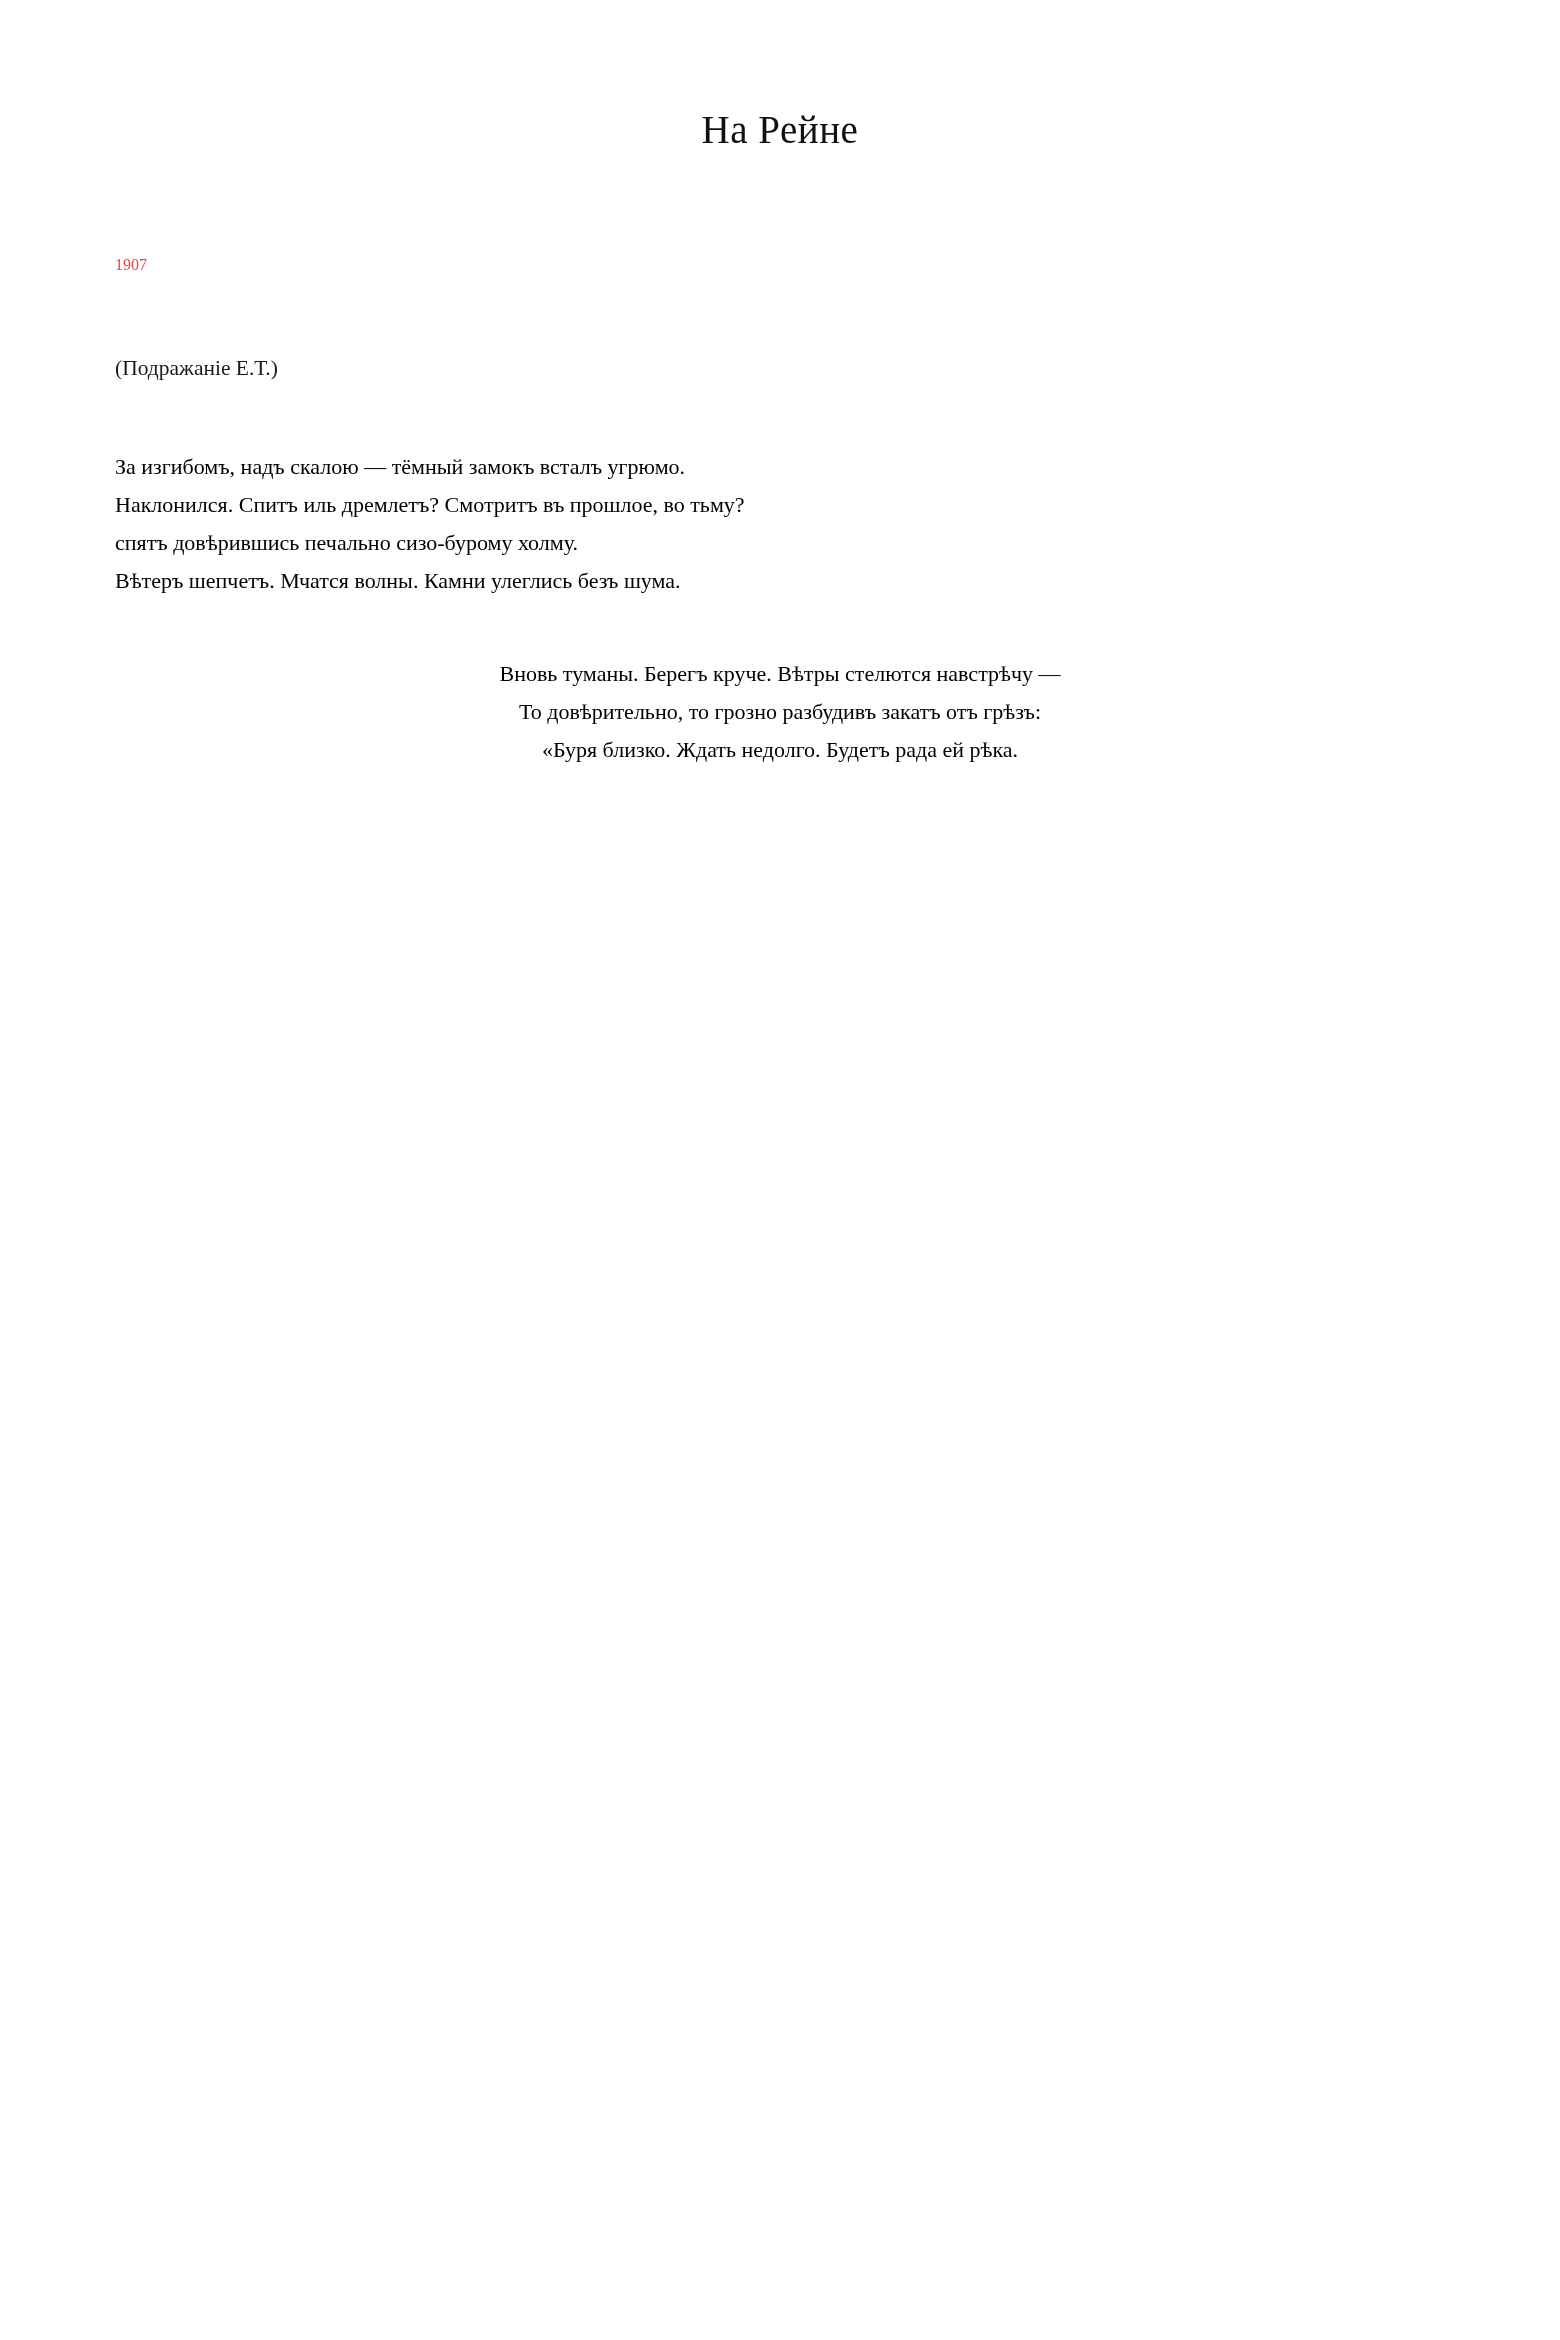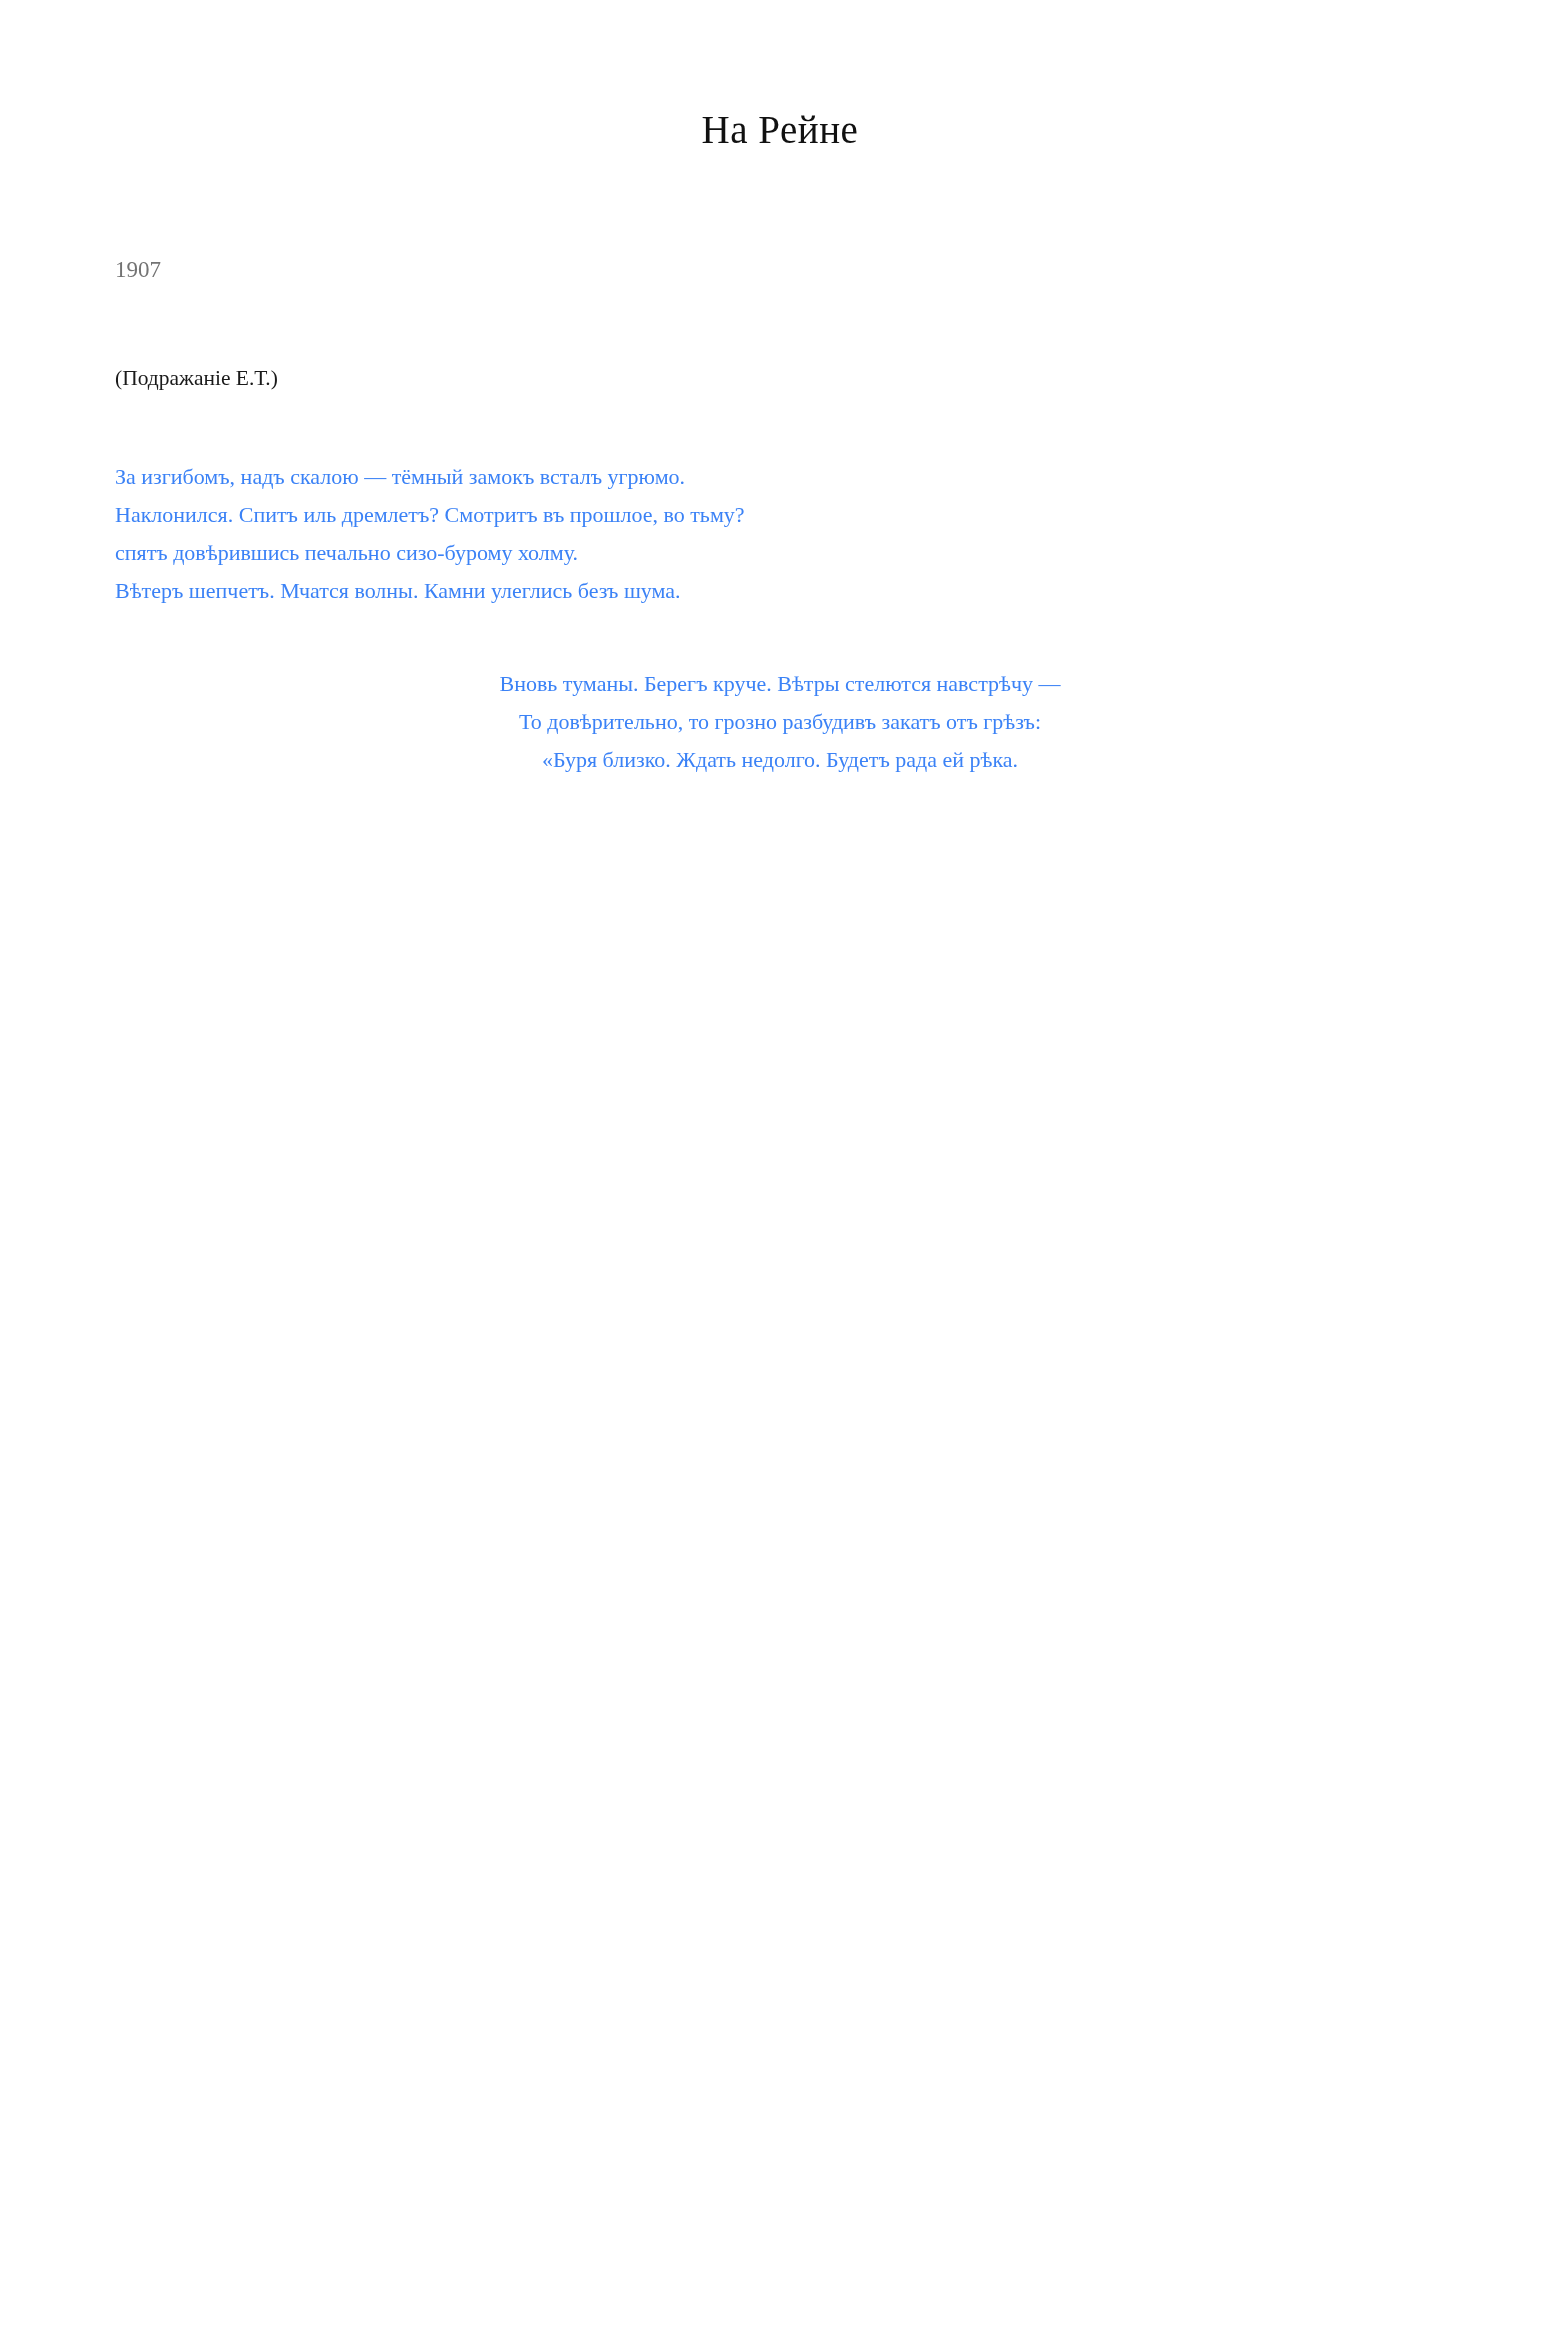--- a/index.html
+++ b/index.html
@@ -30,43 +30,43 @@
     margin: 0;
     padding-top: 107px;
     color: #111111;
   }
   .content {
     margin-left: 115px;
     margin-right: 115px;
     padding-top: 102px;
   }
   .year {
-    font-size: 23px;
+    font-size: 16px;
     line-height: 1.4;
-    color: #737373;
+    color: #ef4444;
   }
   .heading-block {
     margin-top: 74px;
   }
   .heading-line {
     font-size: 21.5px;
     line-height: 1.75;
     color: #1a1a1a;
   }
   .stanza {
     margin-top: 60px;
   }
   .stanza + .stanza {
     margin-top: 55px;
     text-align: center;
   }
   .verse-line {
     font-size: 22px;
     line-height: 1.73;
-    color: #3b82f6;
+    color: #000000;
     white-space: pre-wrap;
   }
 </style>
 </head>
 <body>
 
 <div class="page">
 
   <h1 class="title">На Рейне</h1>
 

